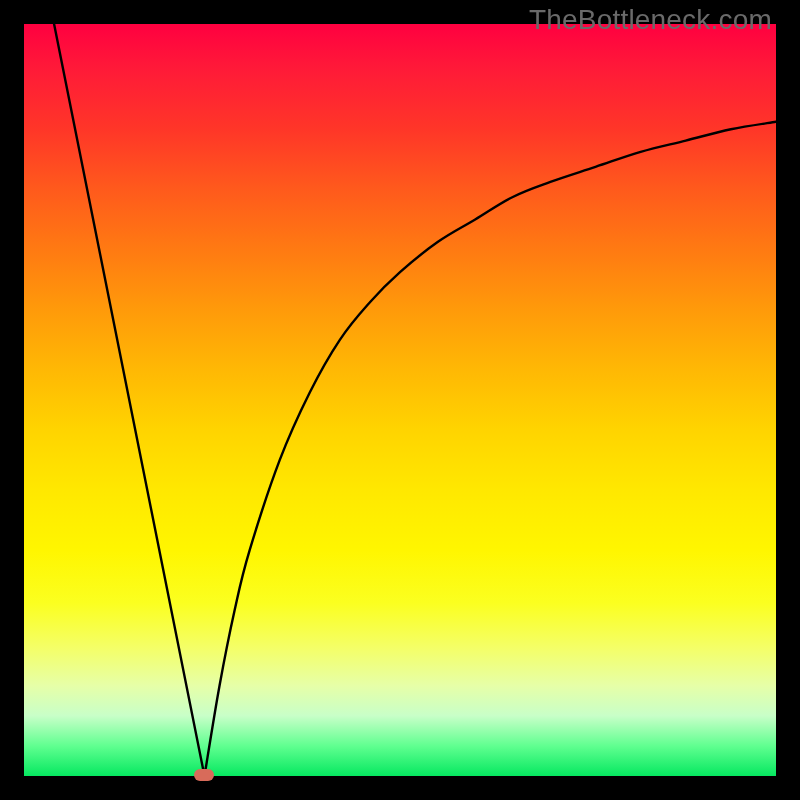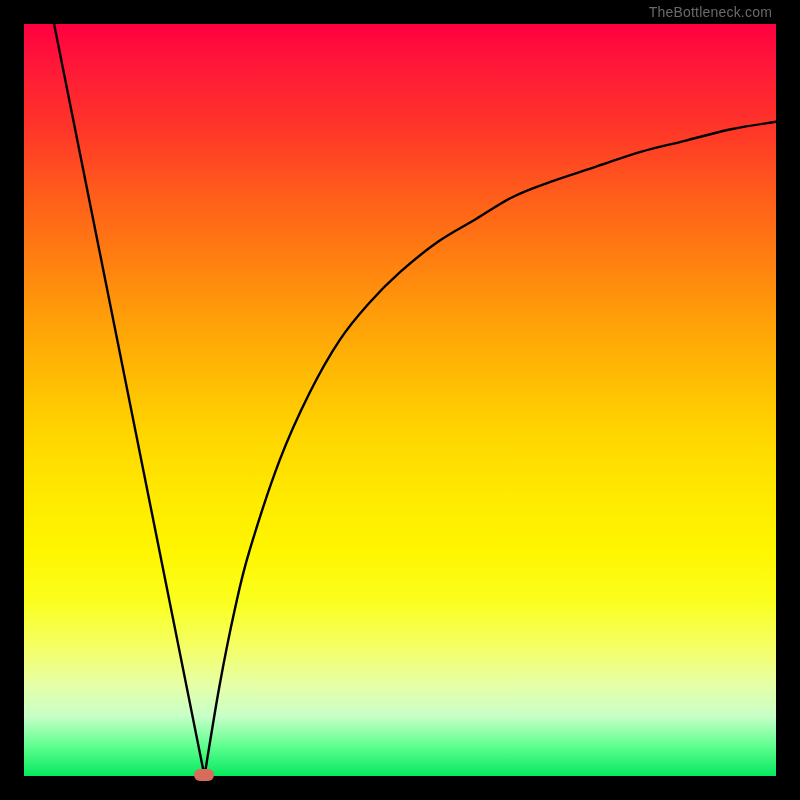--- a/index.html
+++ b/index.html
@@ -9,21 +9,21 @@
     background: #000;
     position: relative;
     overflow: hidden;
     font-family: Arial, Helvetica, sans-serif;
   }
   .watermark {
     position: absolute;
     top: 4px;
     right: 28px;
     color: #6a6a6a;
-    font-size: 14px;
+    font-size: 28px;
     font-weight: 400;
     letter-spacing: 0.2px;
     z-index: 10;
   }
   .plot-area {
     position: absolute;
     left: 24px;
     top: 24px;
     width: 752px;
     height: 752px;

